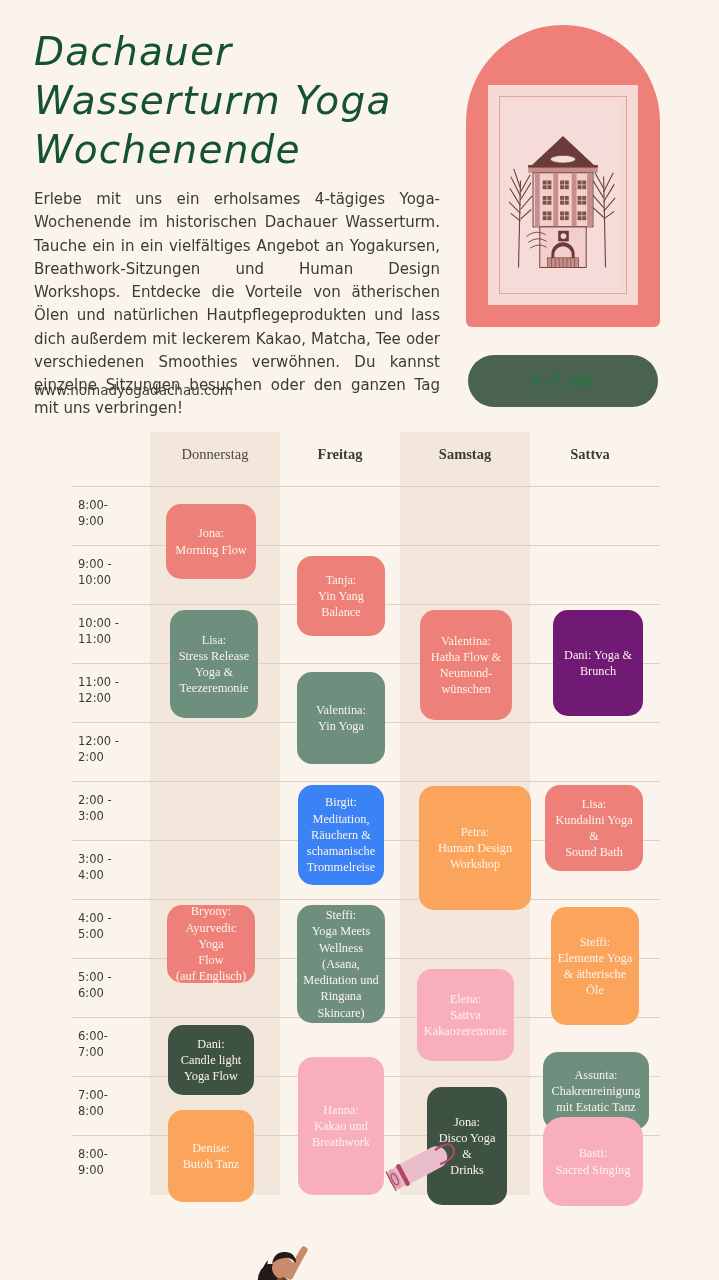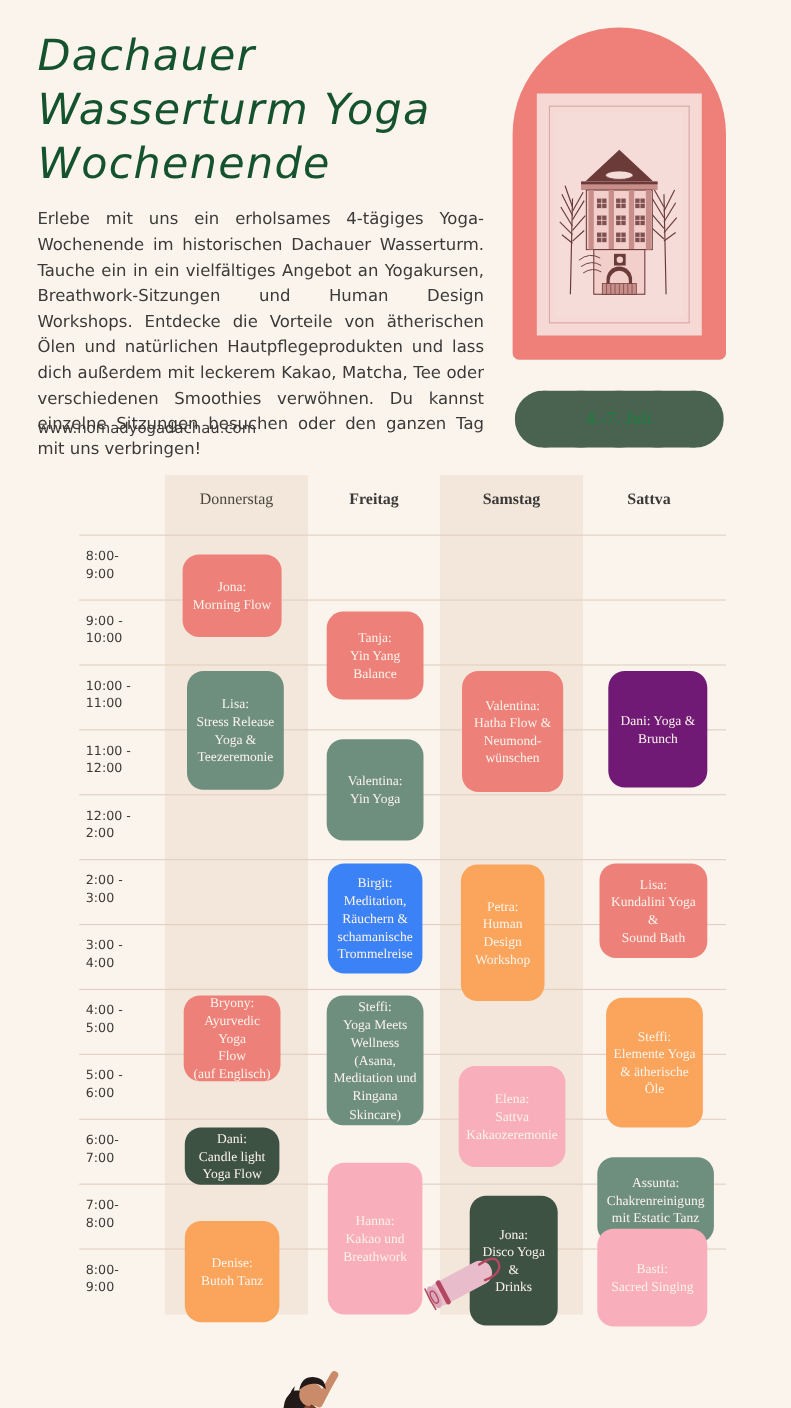--- a/index.html
+++ b/index.html
@@ -260,21 +260,21 @@
 wünschen</div>
         <div class="card" style="left: 553px; top: 178px; width: 90px; height: 106px; background: #701a75;">Dani: Yoga &amp;
 Brunch</div>
         <div class="card" style="left: 297px; top: 240px; width: 88px; height: 92px; background: rgb(110, 142, 126);">Valentina:
 Yin Yoga</div>
         <div class="card" style="left: 298px; top: 353px; width: 86px; height: 100px; background: #3b82f6;">Birgit:
 Meditation,
 Räuchern &amp;
 schamanische
 Trommelreise</div>
-        <div class="card" style="left: 419px; top: 354px; width: 76px; height: 124px; background: rgb(251, 164, 92);">Petra:
+        <div class="card" style="left: 419px; top: 354px; width: 112px; height: 124px; background: rgb(251, 164, 92);">Petra:
 Human Design
 Workshop</div>
         <div class="card" style="left: 545px; top: 353px; width: 98px; height: 86px; background: rgb(237, 128, 121);">Lisa:
 Kundalini Yoga &amp;
 Sound Bath</div>
         <div class="card" style="left: 167px; top: 473px; width: 88px; height: 78px; background: rgb(237, 128, 121);">Bryony:
 Ayurvedic Yoga
 Flow
 (auf Englisch)</div>
         <div class="card" style="left: 297px; top: 473px; width: 88px; height: 118px; background: rgb(110, 142, 126);">Steffi:
@@ -284,35 +284,35 @@
 Meditation und
 Ringana
 Skincare)</div>
         <div class="card" style="left: 551px; top: 475px; width: 88px; height: 118px; background: rgb(251, 164, 92);">Steffi:
 Elemente Yoga
 &amp; ätherische
 Öle</div>
         <div class="card" style="left: 417px; top: 537px; width: 97px; height: 92px; background: rgb(249, 174, 188);">Elena:
 Sattva
 Kakaozeremonie</div>
-        <div class="card" style="left: 168px; top: 593px; width: 86px; height: 52px; background: rgb(62, 82, 68);">Dani:
+        <div class="card" style="left: 168px; top: 593px; width: 86px; height: 70px; background: rgb(62, 82, 68);">Dani:
 Candle light
 Yoga Flow</div>
         <div class="card" style="left: 543px; top: 620px; width: 106px; height: 78px; background: rgb(110, 142, 126);">Assunta:
 Chakrenreinigung
 mit Estatic Tanz</div>
         <div class="card" style="left: 298px; top: 625px; width: 86px; height: 138px; background: rgb(249, 174, 188);">Hanna:
 Kakao und
 Breathwork</div>
         <div class="card" style="left: 427px; top: 655px; width: 80px; height: 118px; background: rgb(62, 82, 68);">Jona:
 Disco Yoga &amp;
 Drinks</div>
         <div class="card" style="left: 168px; top: 678px; width: 86px; height: 92px; background: rgb(251, 164, 92);">Denise:
 Butoh Tanz</div>
-        <div class="card" style="left: 543px; top: 685px; width: 100px; height: 89px; background: rgb(249, 174, 188);">Basti:
+        <div class="card" style="left: 543px; top: 685px; width: 100px; height: 89px; background: rgb(249, 174, 188); border-radius: 20px;">Basti:
 Sacred Singing</div>
       </div>
 
     <div class="deco-mat">
       <svg viewBox="0 0 84 62">
         <g transform="rotate(-28 42 31)">
           <rect x="6" y="18" width="62" height="22" rx="11" fill="#E9BCCB"></rect>
           <ellipse cx="10" cy="29" rx="5" ry="11" fill="#DCA7BA"></ellipse>
           <ellipse cx="10" cy="29" rx="2.6" ry="6" fill="none" stroke="#B2475F" stroke-width="1.2"></ellipse>
           <path d="M6 18 q-1 11 0 22" fill="none" stroke="#B2475F" stroke-width="1.4"></path>

